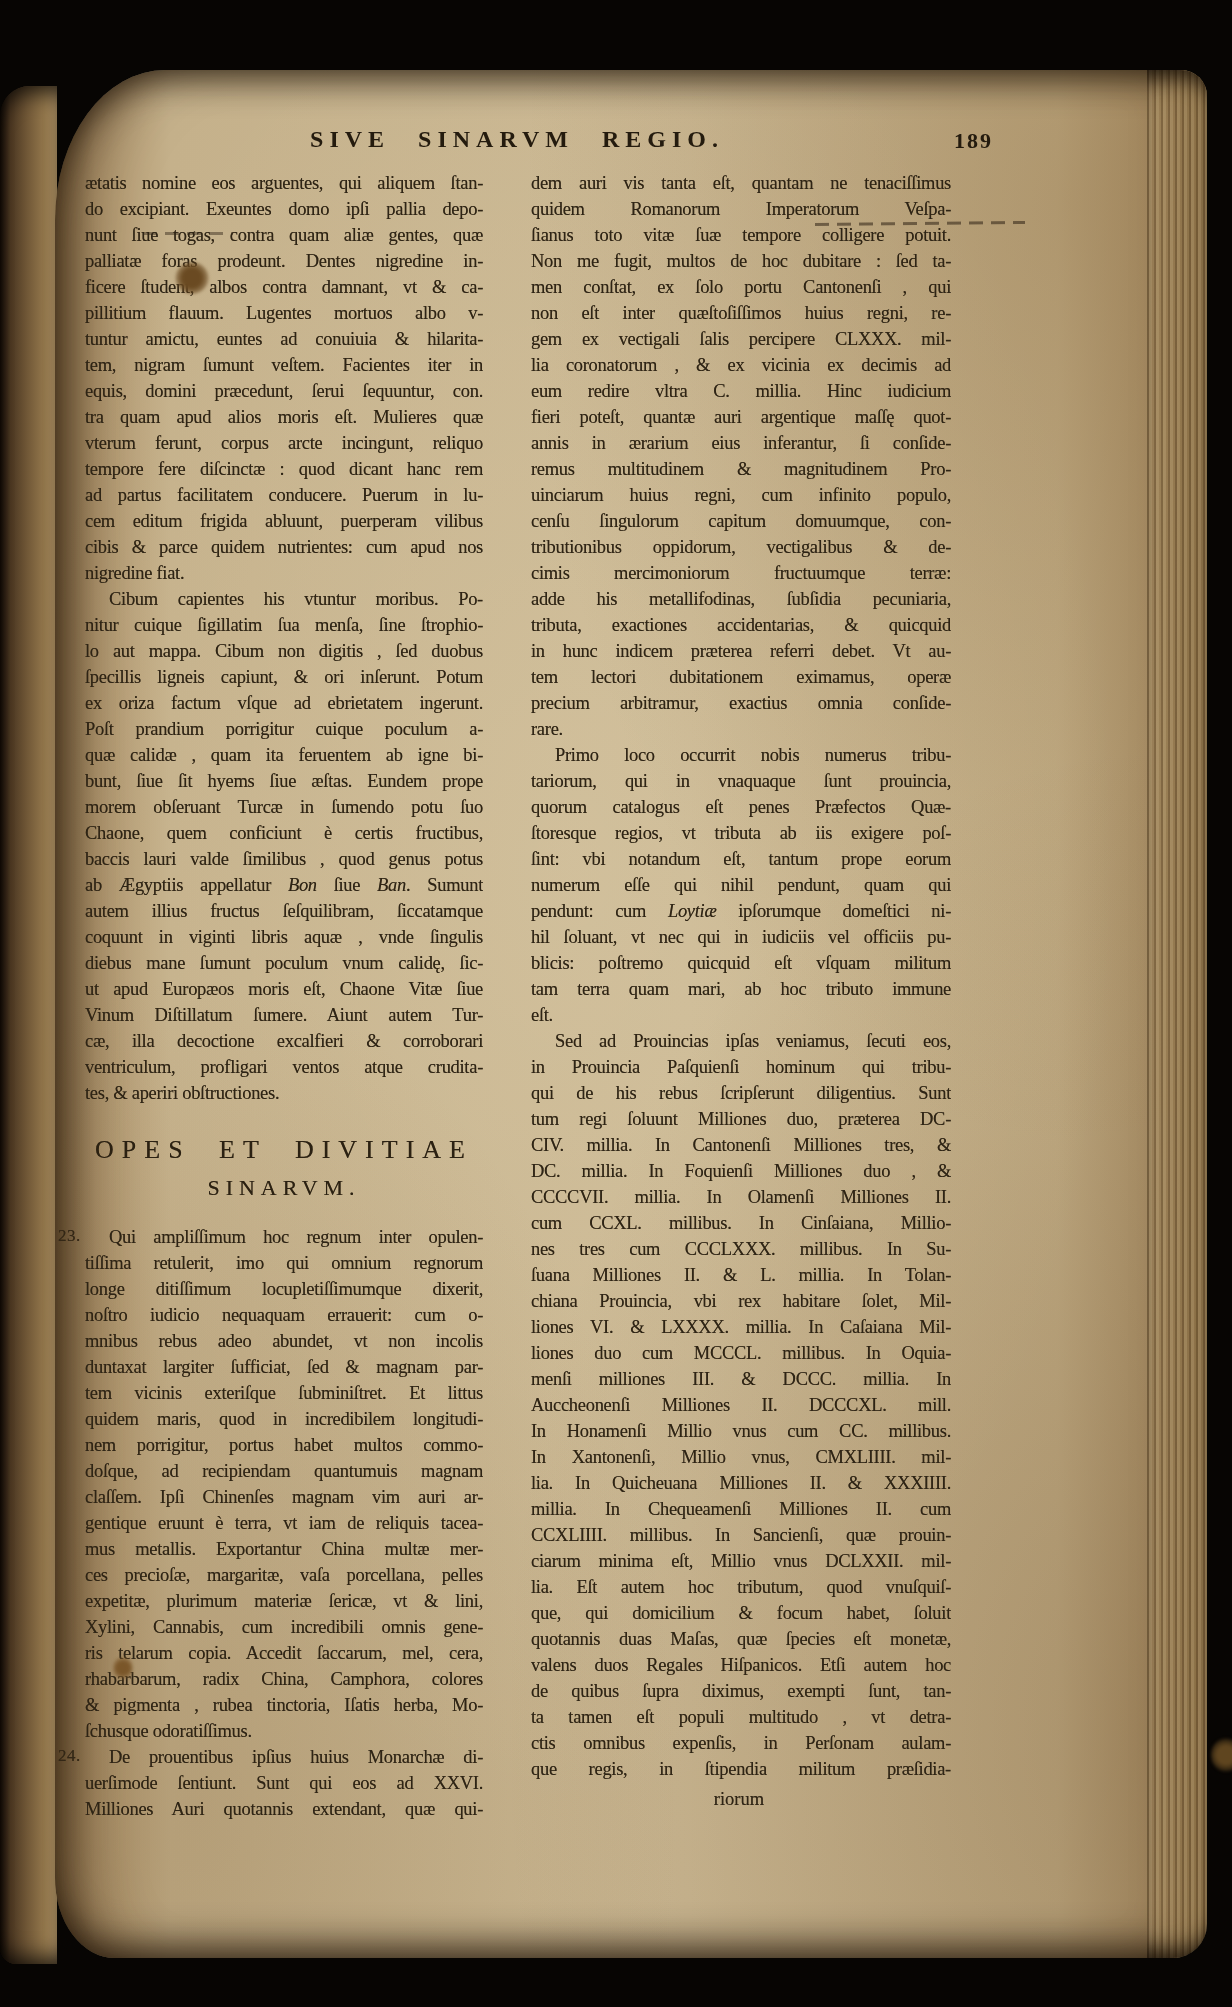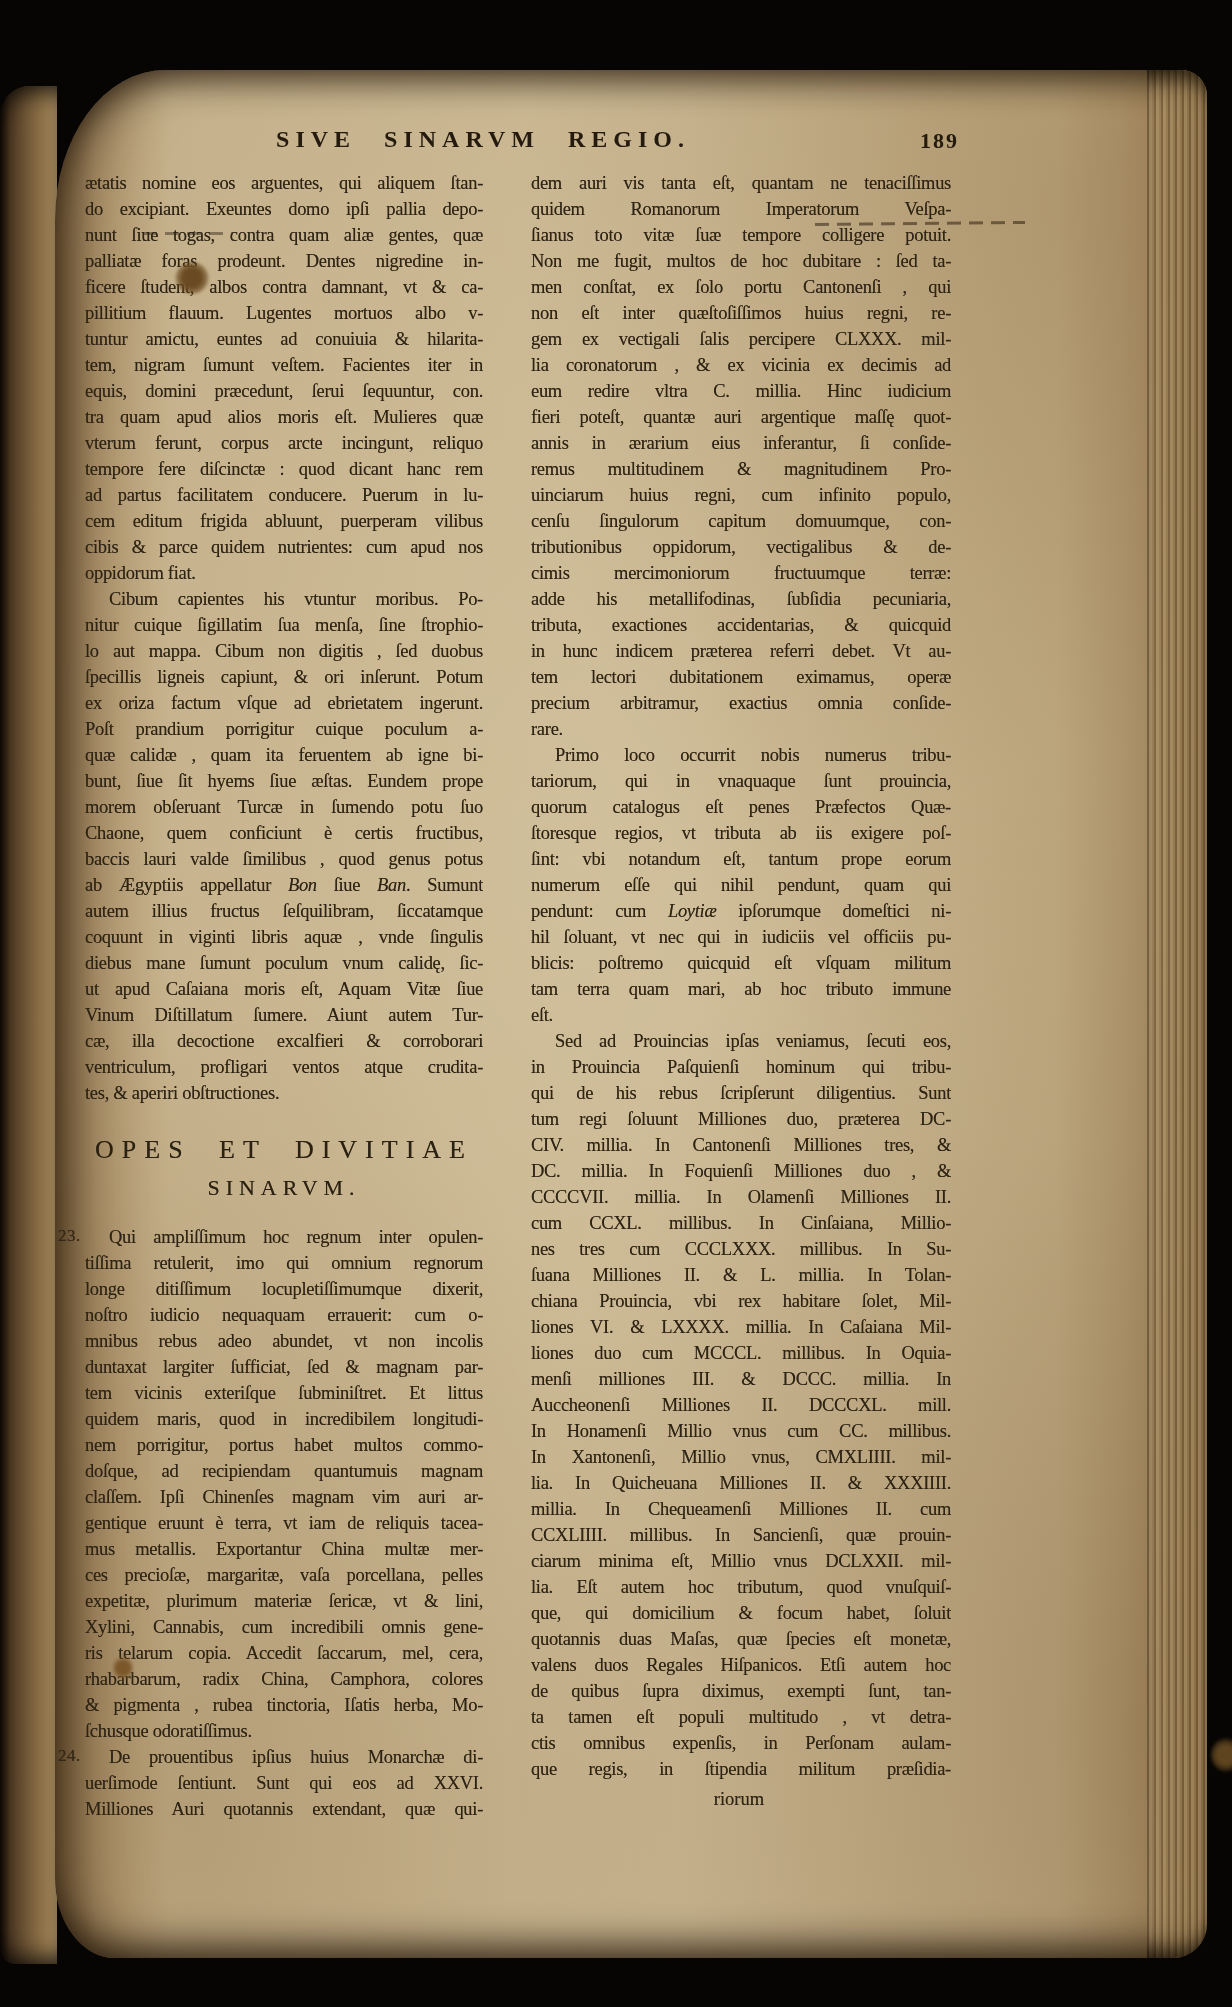--- a/index.html
+++ b/index.html
@@ -36,21 +36,21 @@
     background:radial-gradient(circle,#6a4a22 0 40%,rgba(106,74,34,.55) 65%,transparent 75%);}
   .blot.b2{left:58px;top:1586px;width:20px;height:24px;
     background:radial-gradient(circle,#7a5629 0 38%,rgba(122,86,41,.5) 62%,transparent 75%);}
   .blot.b3{left:1156px;top:1668px;width:30px;height:34px;
     background:radial-gradient(circle,#5f451f 0 40%,rgba(95,69,31,.5) 65%,transparent 78%);}
   .showthrough{position:absolute;height:3px;opacity:.55;
     background:repeating-linear-gradient(90deg,#2e2113 0 14px,transparent 14px 22px);}
   .st1{left:760px;top:152px;width:210px;transform:rotate(-.6deg);}
   .st2{left:88px;top:162px;width:90px;opacity:.45;}
   
-  .runhead{position:absolute;left:12px;top:56px;width:892px;height:32px;color:#241b0e;}
+  .runhead{position:absolute;left:46px;top:56px;width:892px;height:32px;color:#241b0e;}
   .runtitle{position:absolute;left:0;right:60px;text-align:center;
     font-size:24px;letter-spacing:6px;word-spacing:16px;font-weight:bold;}
   .pagenum{position:absolute;right:0;top:2px;font-size:22px;letter-spacing:2px;font-weight:bold;}
   
   .col{position:absolute;top:100px;color:#2e2415;
     text-shadow:0 0 .5px rgba(46,32,14,.55);}
   .col-left{left:30px;width:398px;}
   .col-right{left:476px;width:420px;font-family:Liberation Serif, serif;}
   .para{position:relative;}
   .line{height:26px;line-height:26px;font-size:18.5px;letter-spacing:-0.3px;
@@ -86,39 +86,39 @@
           <div class="line">pillitium flauum.  Lugentes mortuos albo v-</div>
           <div class="line">tuntur amictu, euntes ad conuiuia &amp; hilarita-</div>
           <div class="line">tem, nigram ſumunt veſtem.  Facientes iter in</div>
           <div class="line">equis, domini præcedunt, ſerui ſequuntur, con.</div>
           <div class="line">tra quam apud alios moris eſt.  Mulieres quæ</div>
           <div class="line">vterum ferunt, corpus arcte incingunt, reliquo</div>
           <div class="line">tempore fere diſcinctæ : quod dicant hanc rem</div>
           <div class="line">ad partus facilitatem conducere. Puerum in lu-</div>
           <div class="line">cem editum frigida abluunt, puerperam vilibus</div>
           <div class="line">cibis &amp; parce quidem nutrientes: cum apud nos</div>
-          <div class="line flush">oppidorum fiat.</div>
+          <div class="line flush">nigredine fiat.</div>
         </div>
         <div class="para">
           <div class="line indent">Cibum capientes his vtuntur moribus.  Po-</div>
           <div class="line">nitur cuique ſigillatim ſua menſa, ſine ſtrophio-</div>
           <div class="line">lo aut mappa.  Cibum non digitis , ſed duobus</div>
           <div class="line">ſpecillis ligneis capiunt, &amp; ori inſerunt.  Potum</div>
           <div class="line">ex oriza factum vſque ad ebrietatem ingerunt.</div>
           <div class="line">Poſt prandium porrigitur cuique poculum a-</div>
           <div class="line">quæ calidæ , quam ita feruentem ab igne bi-</div>
           <div class="line">bunt, ſiue ſit hyems ſiue æſtas.  Eundem prope</div>
           <div class="line">morem obſeruant Turcæ in ſumendo potu ſuo</div>
           <div class="line">Chaone, quem conficiunt è certis fructibus,</div>
           <div class="line">baccis lauri valde ſimilibus , quod genus potus</div>
           <div class="line">ab Ægyptiis appellatur <i>Bon</i> ſiue <i>Ban</i>.  Sumunt</div>
           <div class="line">autem illius fructus ſeſquilibram, ſiccatamque</div>
           <div class="line">coquunt in viginti libris aquæ , vnde ſingulis</div>
           <div class="line">diebus mane ſumunt poculum vnum calidę, ſic-</div>
-          <div class="line">ut apud Caſaiana moris eſt, Aquam Vitæ ſiue</div>
+          <div class="line">ut apud Europæos moris eſt, Chaone Vitæ ſiue</div>
           <div class="line">Vinum Diſtillatum ſumere.  Aiunt autem Tur-</div>
           <div class="line">cæ, illa decoctione excalfieri &amp; corroborari</div>
           <div class="line">ventriculum, profligari ventos atque crudita-</div>
           <div class="line flush">tes, &amp; aperiri obſtructiones.</div>
         </div>
         <div class="sec-heading">
           <div class="h1">OPES ET DIVITIAE</div>
           <div class="h2">SINARVM.</div>
         </div>
         <div class="para">

